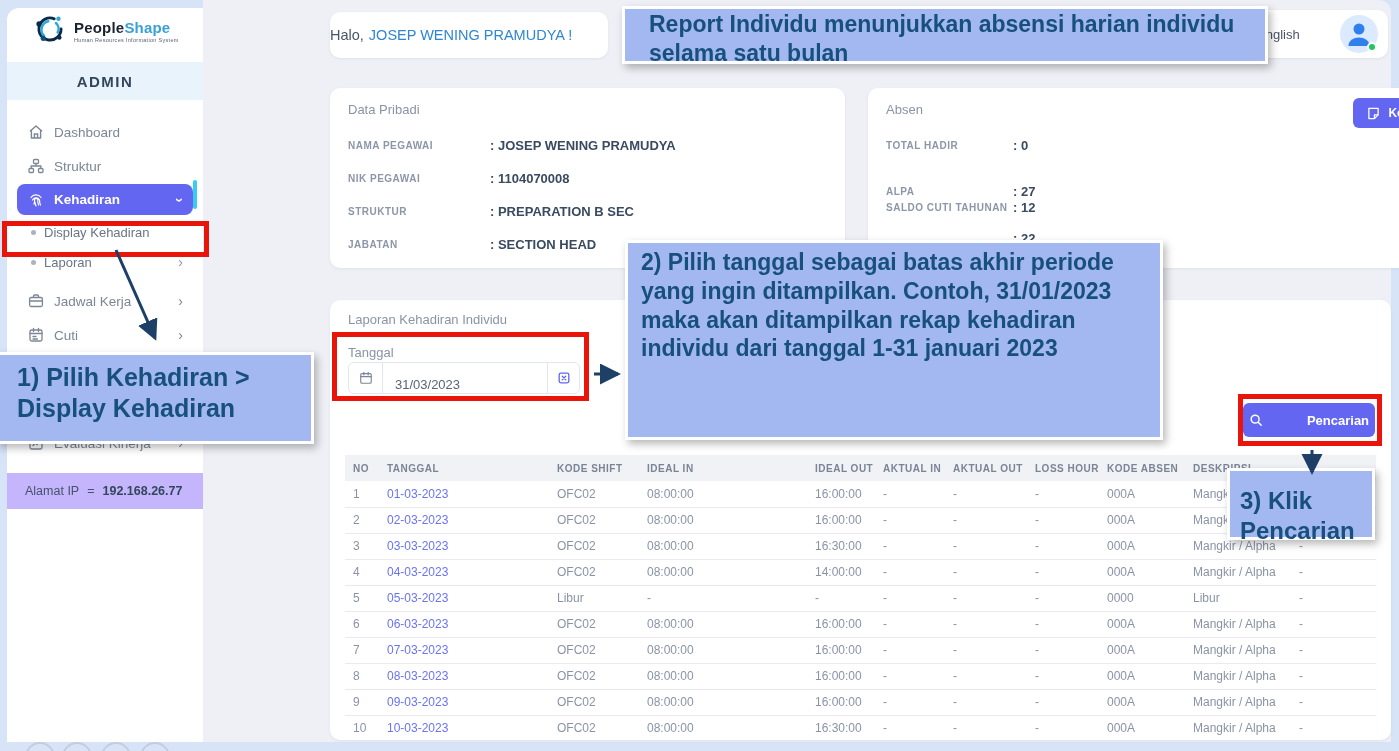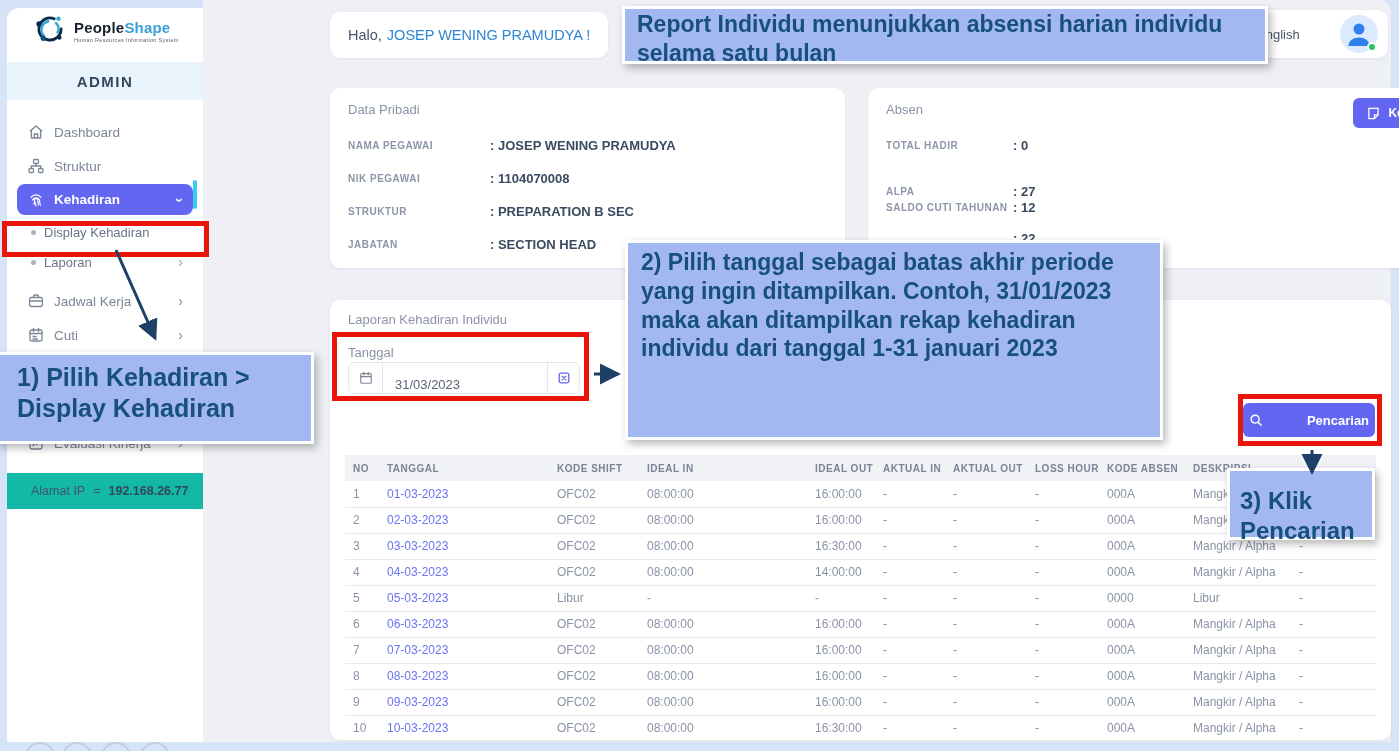--- a/index.html
+++ b/index.html
@@ -22,29 +22,29 @@
   .mi { display:flex; align-items:center; gap:10px; height:32px; padding:0 10px; color:#7c8696; font-size:13.5px; border-radius:8px; position:relative; margin-bottom:2px; }
   .mi .ic { width:17px; height:17px; flex:0 0 17px; display:flex; align-items:center; justify-content:center; }
   .mi.active { background:#6366f1; color:#ffffff; font-weight:bold; height:31px; }
   .mi .chev { margin-left:auto; font-size:12px; color:inherit; }
   .chev-r::after { content:"›"; font-size:14px; }
   .chev-d::after { content:"›"; display:inline-block; transform:rotate(90deg); font-size:14px; }
   .sub-item { display:flex; align-items:center; gap:8px; height:30px; padding:0 10px 0 14px; color:#6a7487; font-size:13px; }
   .sub-item .dot { width:5px; height:5px; border-radius:50%; background:#aab2c0; flex:0 0 5px; }
   .sub-item .chev { margin-left:auto; color:#8d97a8; }
   .gap-hidden { height:74px; }
-  .ip-band { background:#14b8a6; height:36px; margin-top:14px; display:flex; align-items:center; padding-left:24px; font-size:12.5px; color:#44546a; gap:8px; }
+  .ip-band { background:#c4b5fd; height:36px; margin-top:14px; display:flex; align-items:center; padding-left:18px; font-size:12.5px; color:#44546a; gap:8px; }
   .ip-band .ipval { font-weight:bold; color:#33475b; }
   .accent-bar { position:absolute; left:193px; top:180px; width:4px; height:29px; background:#38cdf0; border-radius:3px; }
 
   
   .card { position:absolute; background:#fff; border-radius:10px; box-shadow:0 1px 3px rgba(25,39,70,.07); }
   .card-title { font-size:13px; color:#8a94a6; }
 
-  .hello-card { left:330px; top:12px; width:278px; height:46px; display:flex; align-items:center; padding-left:18px; font-size:14.5px; color:#4a5568; }
+  .hello-card { left:330px; top:12px; width:278px; height:46px; display:flex; align-items:center; font-size:14.5px; color:#4a5568; }
   .hello-card .uname { color:#2e86d5; margin-left:5px; }
 
   .lang-card { left:1245px; top:10px; width:143px; height:48px; display:flex; align-items:center; padding:0 10px 0 12px; }
   .lang-label { font-size:13px; color:#4a5568; }
   .avatar { margin-left:auto; width:38px; height:38px; border-radius:50%; background:#dbeafe; position:relative; display:flex; align-items:center; justify-content:center; }
   .avatar .gdot { position:absolute; right:1px; bottom:1px; width:10px; height:10px; border-radius:50%; background:#22c55e; border:2px solid #fff; }
 
   .dp-card { left:330px; top:88px; width:515px; height:180px; padding:14px 18px; }
   .stat-row { position:absolute; left:18px; right:14px; height:18px; }
   .stat-label { position:absolute; left:0; top:2px; font-size:10px; letter-spacing:.5px; color:#8c96a8; font-weight:bold; }
@@ -73,21 +73,21 @@
   table.att .datelink { color:#6a73f2; text-decoration:none; cursor:pointer; }
   table.att th:nth-child(1){width:34px;} table.att th:nth-child(2){width:170px;}
   table.att th:nth-child(3){width:90px;} table.att th:nth-child(4){width:168px;}
   table.att th:nth-child(5){width:68px;} table.att th:nth-child(6){width:70px;}
   table.att th:nth-child(7){width:82px;} table.att th:nth-child(8){width:72px;}
   table.att th:nth-child(9){width:86px;} table.att th:nth-child(10){width:106px;}
 
   
   .redbox { position:absolute; border:5px solid #e9150b; background:transparent; z-index:30; }
   .note { position:absolute; background:#a3b8f0; border:3px solid #ffffff; color:#17507d; font-weight:bold; z-index:40; box-shadow:3px 4px 8px rgba(0,0,0,.28); line-height:1.25; }
-  .note-1 { left:622px; top:6px; width:646px; height:58px; font-size:23px; padding:1px 12px; }
+  .note-1 { left:622px; top:6px; width:646px; height:58px; font-size:23px; padding:1px 24px; }
   .note-2 { left:625px; top:240px; width:538px; height:200px; font-size:23px; padding:5px 13px; }
   .note-3 { left:1227px; top:468px; width:148px; height:72px; font-size:24px; padding:15px 10px; }
   .note-4 { left:-4px; top:352px; width:318px; height:92px; font-size:25px; padding:7px 14px 7px 18px; }
   svg.arrows { position:absolute; left:0; top:0; width:1399px; height:751px; z-index:50; pointer-events:none; }
 
   .deco-circle { position:absolute; width:30px; height:30px; border-radius:50%; border:2px solid #c3cddd; z-index:5; }
 </style>
 </head>
 <body>
 

